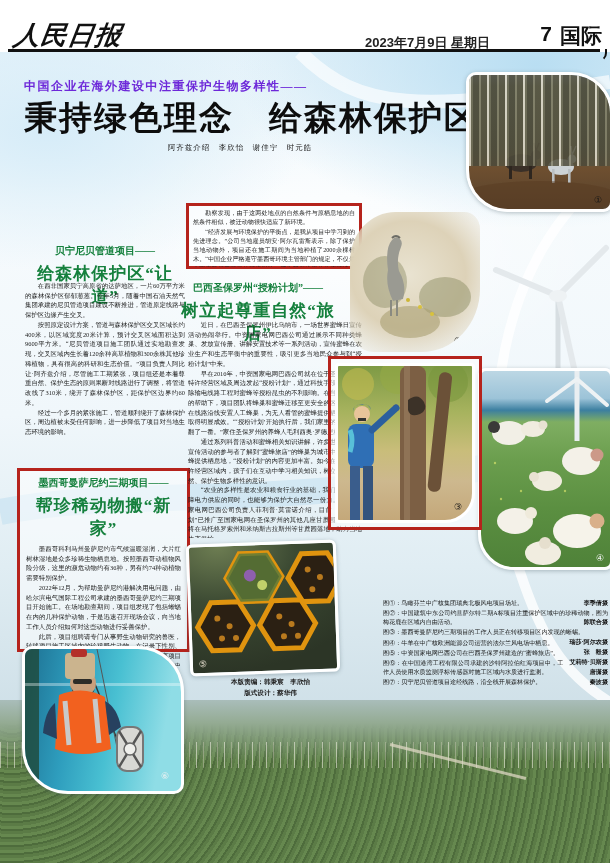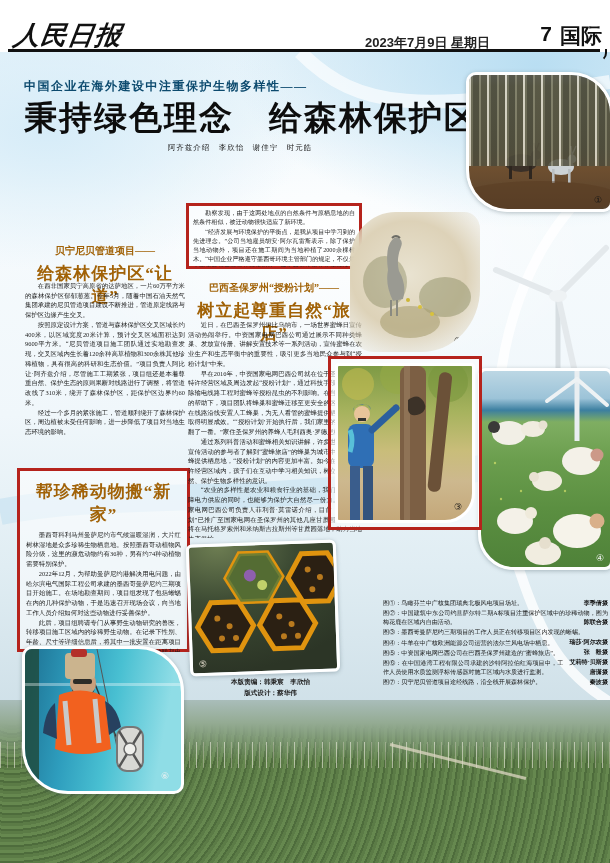--- a/index.html
+++ b/index.html
@@ -19,27 +19,27 @@
              border-right:2.5px solid #111;border-bottom-right-radius:9px;border-bottom:2.5px solid transparent;}
   
   .bg-sky{position:absolute;top:52px;left:0;right:0;height:660px;
     background:
       radial-gradient(90% 45% at 88% 2%, #b9def2 0%, rgba(235,246,252,0) 55%),
       radial-gradient(70% 35% at 8% 12%, #d6ecf8 0%, rgba(255,255,255,0) 60%),
       radial-gradient(60% 30% at 55% 30%, rgba(255,255,255,.8) 0%, rgba(255,255,255,0) 70%),
       linear-gradient(180deg,#e6f3fa 0%,#f7fbfd 22%,#f0f7fb 55%,#e0edf3 78%,#cfe0e8 100%);}
   .swoosh{position:absolute;top:52px;left:0;width:610px;height:660px;pointer-events:none;}
   
-  .kicker{position:absolute;left:24px;top:78px;font-size:12px;font-weight:bold;letter-spacing:1.5px;color:#0c4a6e;}
+  .kicker{position:absolute;left:24px;top:78px;font-size:12px;font-weight:bold;letter-spacing:1.5px;color:#6d28d9;}
   .headline{position:absolute;left:24px;top:96px;font-size:33px;font-weight:bold;letter-spacing:2px;color:#0d0d0d;white-space:nowrap;}
   .headline-box{display:inline-block;background:#111;color:#fff;padding:0 3px;margin-left:3px;line-height:1.1;}
   .byline{position:absolute;left:130px;top:143px;width:220px;text-align:center;font-size:7.5px;color:#222;letter-spacing:1px;}
   .intro{position:absolute;left:30px;top:162px;width:290px;font-size:8.2px;font-weight:bold;
          line-height:1.62;text-align:justify;color:#1a1a1a;}
-  .col-head{position:absolute;text-align:center;color:#a16207;font-family:Liberation Serif, serif;}
+  .col-head{position:absolute;text-align:center;color:#15803d;font-family:Liberation Serif, serif;}
   .col-head .l1{font-size:10px;font-weight:bold;display:block;}
   .col-head .l2{font-size:17px;font-weight:bold;display:block;margin-top:4px;letter-spacing:1px;}
   .bodytext{font-size:6.4px;line-height:1.52;text-align:justify;color:#1b1b1b;}
   .bodytext p{margin:0;text-indent:2em;}
   .redbox{position:absolute;border:3px solid #b5231c;background:rgba(255,255,255,.55);box-sizing:border-box;}
   .credits{position:absolute;left:198px;top:676px;width:145px;text-align:center;
            font-size:6.6px;font-weight:bold;line-height:1.7;color:#222;}
   
   .photo{position:absolute;box-sizing:border-box;border:3px solid #fff;box-shadow:0 1px 4px rgba(60,80,90,.35);overflow:hidden;}
   .marker{position:absolute;font-size:9px;color:#151515;font-family:"DejaVu Sans",sans-serif;z-index:5;}
@@ -106,37 +106,38 @@
     <span class="l2">给森林保护区“让道”</span>
   </div>
   <div class="bodytext" style="position:absolute;left:25px;top:281px;width:160px;height:184px;overflow:hidden;">
     <p>在西非国家贝宁高原省的达萨地区，一片60万平方米的森林保护区郁郁葱葱。今年5月，随着中国石油天然气集团承建的尼贝管道项目建设不断推进，管道原定线路与保护区边缘产生交叉。</p>
     <p>按照原定设计方案，管道与森林保护区交叉区域长约400米，以区域宽度20米计算，预计交叉区域面积达到9600平方米。“尼贝管道项目施工团队通过实地勘查发现，交叉区域内生长着120余种高草植物和300余株其他珍稀植物，具有很高的科研和生态价值。”项目负责人阿比让·阿齐兹介绍，尽管施工工期紧张，项目组还是本着尊重自然、保护生态的原则果断对线路进行了调整，将管道改线了310米，绕开了森林保护区，距保护区边界约60米。</p>
     <p>经过一个多月的紧张施工，管道顺利绕开了森林保护区，周边植被未受任何影响，进一步降低了项目对当地生态环境的影响。</p>
   </div>
 
   <div class="redbox" style="left:17px;top:468px;width:173px;height:184px;padding:5px 6px;">
     <div class="col-head" style="position:static;width:100%;">
+      <span class="l1">墨西哥曼萨尼约三期项目——</span>
       <span class="l2">帮珍稀动物搬“新家”</span>
     </div>
     <div class="bodytext" style="margin-top:4px;height:122px;overflow:hidden;">
       <p>墨西哥科利马州曼萨尼约市气候温暖湿润，大片红树林湿地是众多珍稀生物栖息地。按照墨西哥动植物风险分级，这里的濒危动物约有36种，另有约74种动植物需要特别保护。</p>
       <p>2022年12月，为帮助曼萨尼约港解决用电问题，由哈尔滨电气国际工程公司承建的墨西哥曼萨尼约三期项目开始施工。在场地勘查期间，项目组发现了包括蜥蜴在内的几种保护动物，于是迅速召开现场会议，向当地工作人员介绍如何对这些动物进行妥善保护。</p>
       <p>此后，项目组聘请专门从事野生动物研究的兽医，转移项目施工区域内的珍稀野生动物。在记录下性别、年龄、尺寸等详细信息后，将其中一批安置在距离项目区约900米的一座山丘上，另一批运到1公里外的联邦电力委员会管理区域。</p>
     </div>
   </div>
 
   <div class="redbox" style="left:186px;top:203px;width:176px;height:66px;padding:3px 4px;">
     <div class="bodytext" style="font-size:6.1px;height:58px;overflow:hidden;">
       <p>勘察发现，由于这两处地点的自然条件与原栖息地的自然条件相似，被迁动物很快适应了新环境。</p>
       <p>“经济发展与环境保护的平衡点，是我从项目中学习到的先进理念。”公司当地雇员胡安·阿尔瓦雷斯表示，除了保护当地动物外，项目还在施工期间为当地种植了2000余棵树木。“中国企业严格遵守墨西哥环境主管部门的规定，不仅最大限度降低了项目的环境影响，还为我们这里的生态环境保护作出了贡献。”他说。</p>
     </div>
   </div>
 
-  <div class="col-head" style="left:186px;top:281px;width:176px;">
+  <div class="col-head" style="left:170px;top:281px;width:176px;">
     <span class="l1">巴西圣保罗州“授粉计划”——</span>
     <span class="l2">树立起尊重自然“旅店”</span>
   </div>
   <div class="bodytext" style="position:absolute;left:188px;top:320px;width:174px;height:218px;overflow:hidden;">
     <p>近日，在巴西圣保罗州伊比乌纳市，一场世界蜜蜂日宣传活动热闹举行。中资国家电网巴西公司通过展示不同种类蜂巢、发放宣传册、讲解安置技术等一系列活动，宣传蜜蜂在农业生产和生态平衡中的重要性，吸引更多当地民众参与到“授粉计划”中来。</p>
     <p>早在2016年，中资国家电网巴西公司就在位于圣保罗州的特许经营区域及周边发起“授粉计划”，通过科技手段尽可能消除输电线路工程对蜜蜂等授粉昆虫的不利影响。在当地养蜂人的帮助下，项目团队将蜂巢和蜜蜂迁移至更安全的区域，同时在线路沿线安置人工蜂巢，为无人看管的蜜蜂提供栖身之所，取得明显成效。“‘授粉计划’开始执行后，我们家里的蜜蜂数量翻了一番。”家住圣保罗州的养蜂人毛利西奥·罗德里格斯说。</p>
     <p>通过系列科普活动和蜜蜂相关知识讲解，许多世界蜜蜂日宣传活动的参与者了解到“蜜蜂旅店”的蜂巢为城市中涌现的蜜蜂提供栖息地，“授粉计划”的内容更加丰富。如今在公司的特许经营区域内，孩子们在互动中学习相关知识，树立起尊重自然、保护生物多样性的意识。</p>
     <p>“农业的多样性是农业和粮食行业的基础，我们希望在保障电力供应的同时，也能够为保护大自然尽一份力。”中资国家电网巴西公司负责人菲利普·莫雷诺介绍，目前，“授粉计划”已推广至国家电网在圣保罗州的其他几座甘蔗园，未来还将在马托格罗索州和米纳斯吉拉斯州等甘蔗园落地，助力当地生态保护。</p>
   </div>
 

